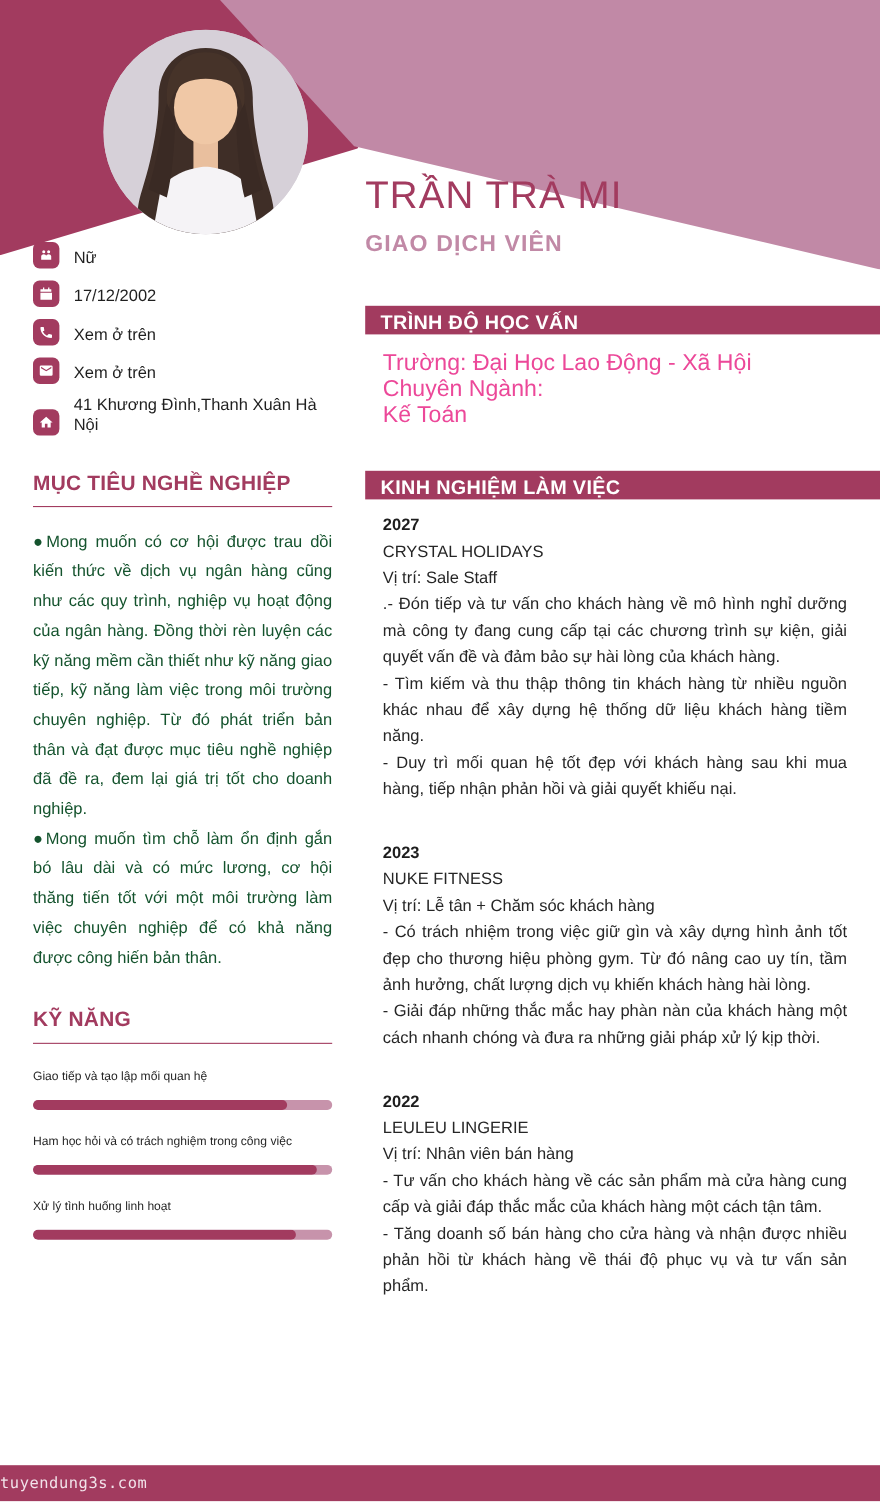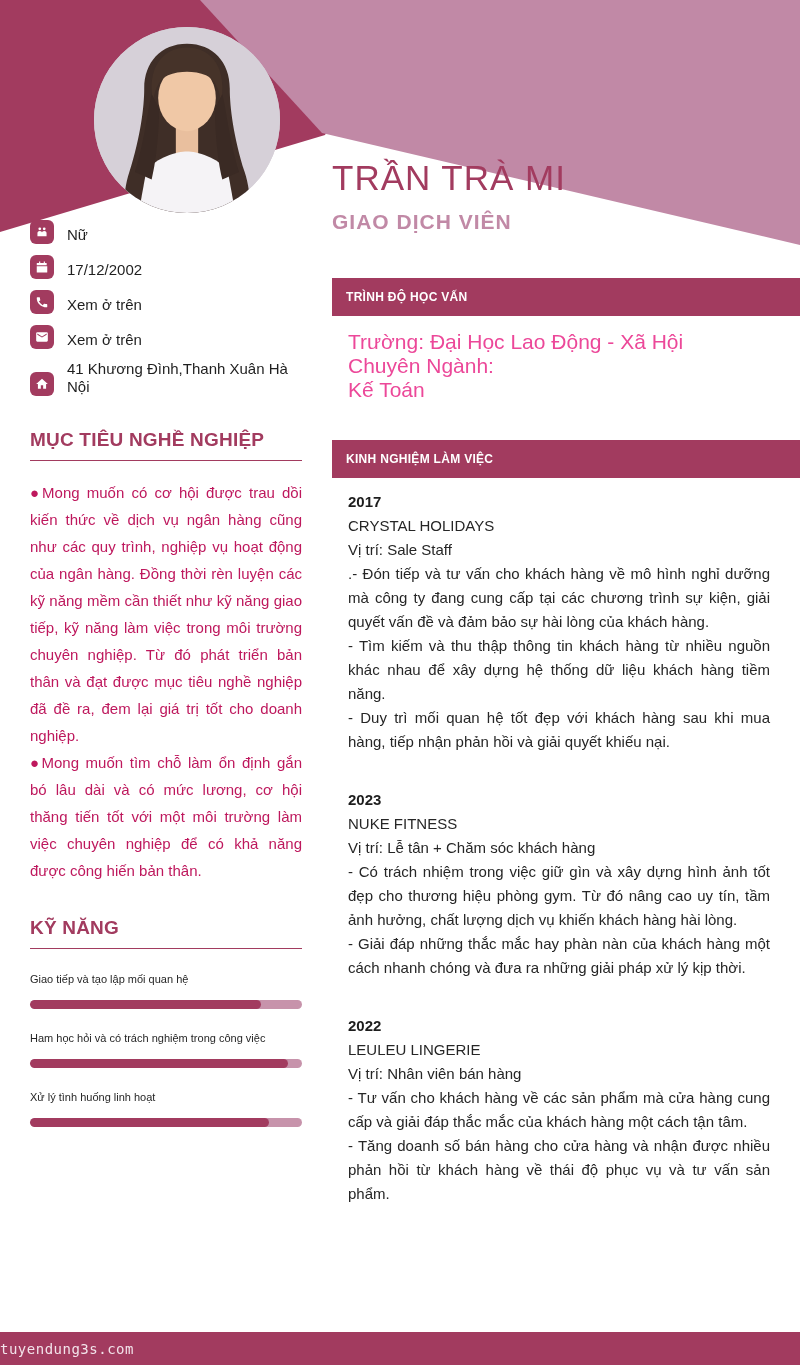--- a/index.html
+++ b/index.html
@@ -28,33 +28,33 @@
   .left-col{position:absolute;left:30px;top:220px;width:272px}
   .contact{list-style:none}
   .contact-row{display:flex;align-items:flex-end;gap:13px;margin-bottom:11px}
   .cicon{flex:0 0 24px;width:24px;height:24px;border-radius:6px;background:var(--primary);
     display:flex;align-items:center;justify-content:center}
   .cicon svg{width:14px;height:14px;fill:#fff}
   .ctext{font-size:15px;color:#1f1f1f;line-height:18px}
 
   .side-heading{color:var(--primary);font-size:19px;font-weight:bold;letter-spacing:.2px;
     border-bottom:1.5px solid var(--primary);padding-bottom:9px;margin-top:33px;margin-bottom:18px}
-  .para{font-size:15px;line-height:27px;text-align:justify;color:#be185d}
+  .para{font-size:15px;line-height:27px;text-align:justify;color:#14532d}
 
   .skill{margin-top:17px}
   .skill-label{font-size:11px;line-height:24px;margin-bottom:9px;color:#262626}
   .skill-track{height:9px;border-radius:5px;background:var(--track);overflow:hidden}
   .skill-fill{height:100%;border-radius:5px;background:var(--primary)}
 
   
   .right-col{position:absolute;left:332px;top:158px;width:468px}
   .name{color:var(--primary);font-size:35px;font-weight:normal;letter-spacing:1px;line-height:40px}
   .job-title{color:var(--secondary);font-size:21px;font-weight:bold;letter-spacing:1px;margin-top:12px;line-height:24px}
-  .section-bar{background:var(--primary);color:#fff;font-weight:bold;font-size:12px;
-    letter-spacing:.3px;height:38px;display:flex;align-items:center;padding-left:14px}
+  .section-bar{background:var(--primary);color:#fff;font-weight:bold;font-size:18px;
+    letter-spacing:.3px;height:26px;display:flex;align-items:flex-end;padding-left:14px}
   .bar-edu{margin-top:44px}
   .bar-exp{margin-top:38px}
   .body-block{padding:14px 30px 0 16px;font-size:15px;line-height:24px}
   .edu-line{font-size:21px;line-height:24px;color:#ec4899}
   .jobs{padding:12px 30px 0 16px}
   .job{margin-bottom:34px}
   .job:last-child{margin-bottom:0}
   .job-year{font-weight:bold;font-size:15px;line-height:24px;color:#1d1d1d}
   .job-company,.job-role{font-size:15px;line-height:24px;color:#262626}
   .job-detail{font-size:15px;line-height:24px;text-align:justify;color:#262626}
@@ -165,21 +165,21 @@
       <div class="edu-line">Chuyên Ngành:</div>
       <div class="edu-line">Kế Toán</div>
     </div>
 
     <div class="section-bar bar-exp">
       <span>KINH NGHIỆM LÀM VIỆC</span>
     </div>
     <div class="jobs">
 
       <div class="job">
-        <div class="job-year">2017</div>
+        <div class="job-year">2027</div>
         <div class="job-company">CRYSTAL HOLIDAYS</div>
         <div class="job-role">Vị trí: Sale Staff</div>
         <p class="job-detail">.- Đón tiếp và tư vấn cho khách hàng về mô hình nghỉ dưỡng mà công ty đang cung cấp tại các chương trình sự kiện, giải quyết vấn đề và đảm bảo sự hài lòng của khách hàng.</p>
         <p class="job-detail">- Tìm kiếm và thu thập thông tin khách hàng từ nhiều nguồn khác nhau để xây dựng hệ thống dữ liệu khách hàng tiềm năng.</p>
         <p class="job-detail">- Duy trì mối quan hệ tốt đẹp với khách hàng sau khi mua hàng, tiếp nhận phản hồi và giải quyết khiếu nại.</p>
       </div>
 
       <div class="job">
         <div class="job-year">2023</div>
         <div class="job-company">NUKE FITNESS</div>

